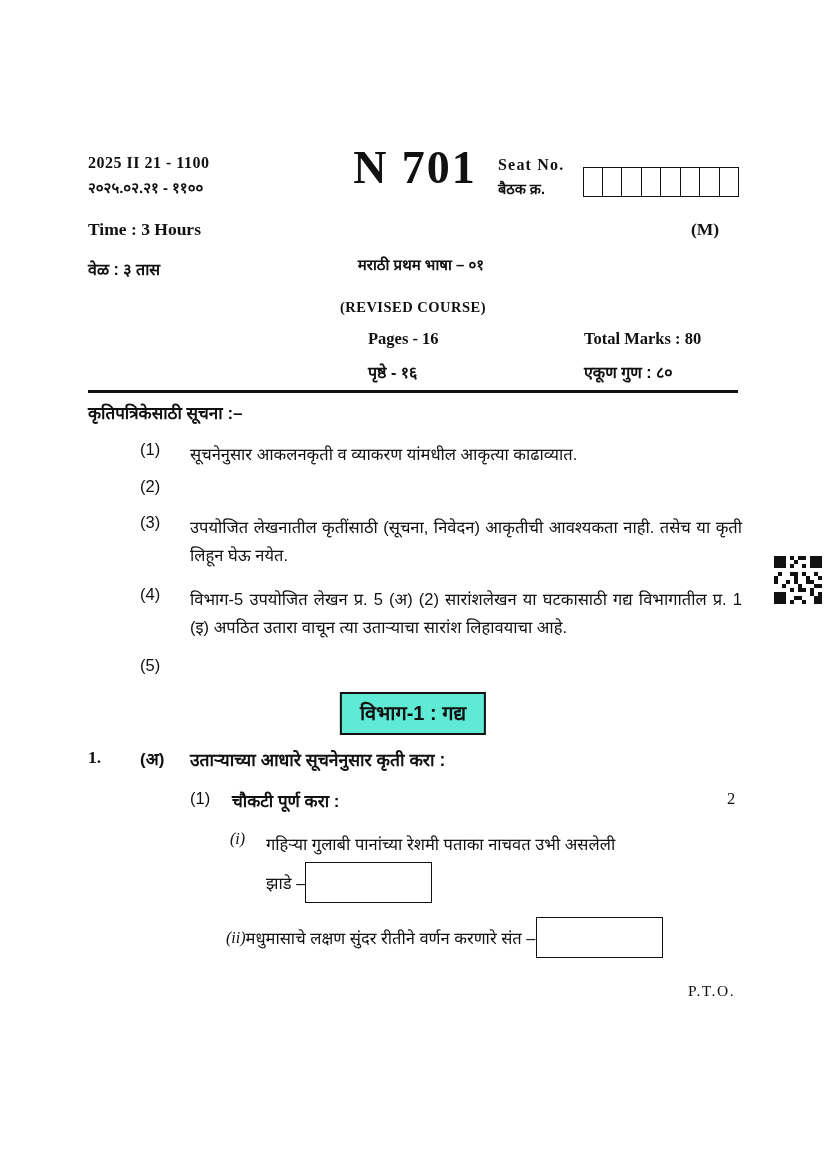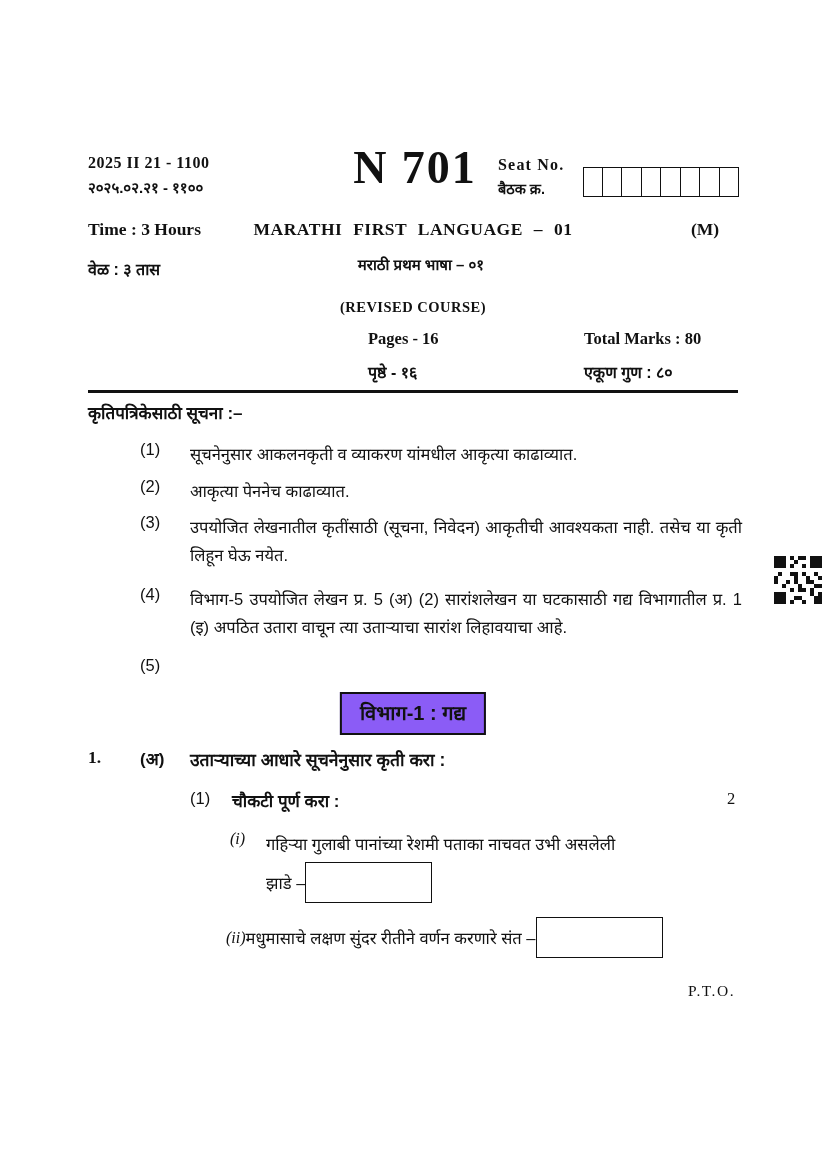--- a/index.html
+++ b/index.html
@@ -21,21 +21,21 @@
     width:19.5px; height:30px;
     border:1.6px solid #111;
     background:#fff;
   }
   .seat-cell + .seat-cell { border-left:none; }
   .divider { height:2.6px; background:#111; }
   .section-box {
     border:2.6px solid #111;
     padding:5px 18px 7px 18px;
     font-size:20px; font-weight:bold;
-    background:#8b5cf6;
+    background:#5eead4;
     white-space:nowrap;
   }
   .ans-box {
     width:127px; height:41px;
     border:1.7px solid #111;
     background:#fff;
     flex:0 0 auto;
   }
   .instr-num { position:absolute; left:140px; width:44px; font-size:16.5px; }
   .instr-text { position:absolute; left:190px; width:552px; font-size:16.5px; line-height:28px; text-align:justify; }
@@ -60,42 +60,40 @@
     <div class="seat-cell"></div>
     <div class="seat-cell"></div>
     <div class="seat-cell"></div>
     <div class="seat-cell"></div>
     <div class="seat-cell"></div>
     <div class="seat-cell"></div>
     <div class="seat-cell"></div>
   </div>
 
   <div class="abs b" style="left:88px; top:219px; font-size:17.5px;">Time : 3 Hours</div>
-  <div class="abs b ctr" style="left:88px; top:219px; width:650px; font-size:17.5px; word-spacing:6px; letter-spacing:0.5px;">MARATHI FIRST LANGUAGE – 01</div>
   <div class="abs b" style="left:691px; top:219px; font-size:17.5px;">(M)</div>
 
   <div class="abs b dev" style="left:88px; top:258px; font-size:16px;">वेळ : ३ तास</div>
   <div class="abs b ctr dev" style="left:96px; top:254px; width:650px; font-size:15px;">मराठी प्रथम भाषा – ०१</div>
 
   <div class="abs b ctr" style="left:88px; top:299px; width:650px; font-size:14.5px; letter-spacing:0.5px;">(REVISED COURSE)</div>
 
   <div class="abs b" style="left:368px; top:329px; font-size:16.5px;">Pages - 16</div>
   <div class="abs b" style="left:584px; top:329px; font-size:16.5px;">Total Marks : 80</div>
   <div class="abs b dev" style="left:368px; top:361px; font-size:16px;">पृष्ठे - १६</div>
   <div class="abs b dev" style="left:584px; top:361px; font-size:16px;">एकूण गुण : ८०</div>
 
   <div class="abs divider" style="left:88px; top:390px; width:650px;"></div>
 
   <div class="abs b dev" style="left:88px; top:401px; font-size:17px;">कृतिपत्रिकेसाठी सूचना :–</div>
 
   <div class="instr-num dev" style="top:440px;">(1)</div>
   <div class="instr-text dev" style="top:440px;">सूचनेनुसार आकलनकृती व व्याकरण यांमधील आकृत्या काढाव्यात.</div>
 
   <div class="instr-num dev" style="top:477px;">(2)</div>
-  <div class="instr-text dev" style="top:477px;">आकृत्या पेननेच काढाव्यात.</div>
 
   <div class="instr-num dev" style="top:513px;">(3)</div>
   <div class="instr-text dev" style="top:513px;">उपयोजित लेखनातील कृतींसाठी (सूचना, निवेदन) आकृतीची आवश्यकता नाही. तसेच या कृती लिहून घेऊ नयेत.</div>
 
   <div class="instr-num dev" style="top:585px;">(4)</div>
   <div class="instr-text dev" style="top:585px;">विभाग-5 उपयोजित लेखन प्र. 5 (अ) (2) सारांशलेखन या घटकासाठी गद्य विभागातील प्र. 1 (इ) अपठित उतारा वाचून त्या उताऱ्याचा सारांश लिहावयाचा आहे.</div>
 
   <div class="instr-num dev" style="top:656px;">(5)</div>
 
   <div class="abs" style="left:774px; top:556px; width:48px; height:48px;">

